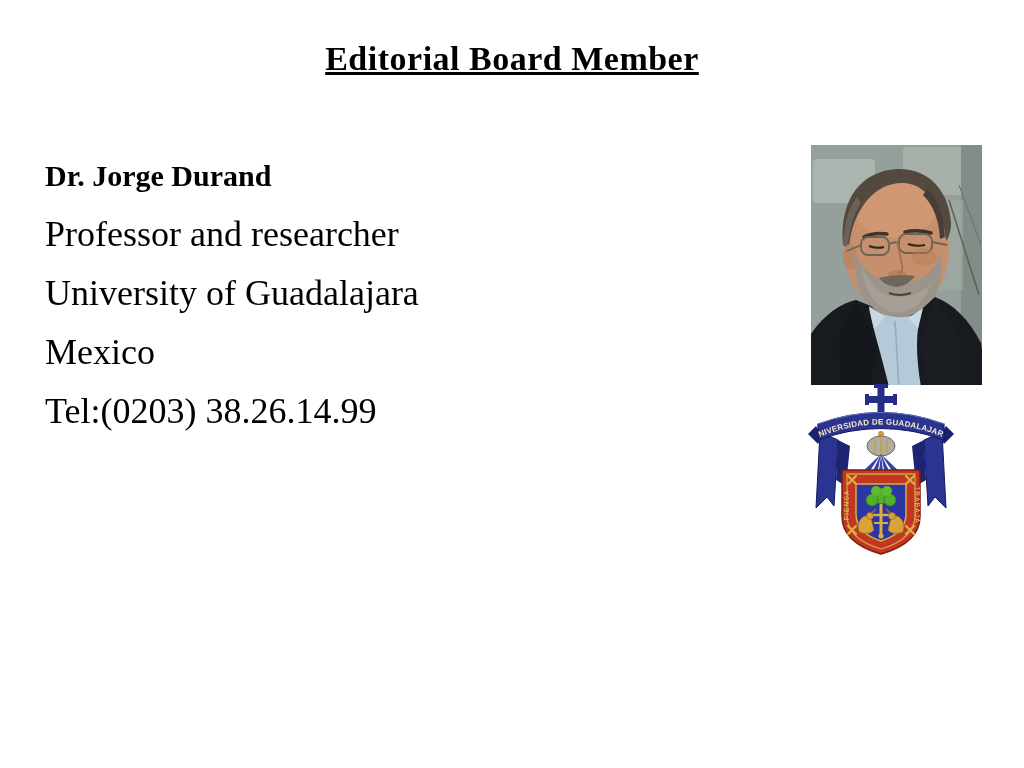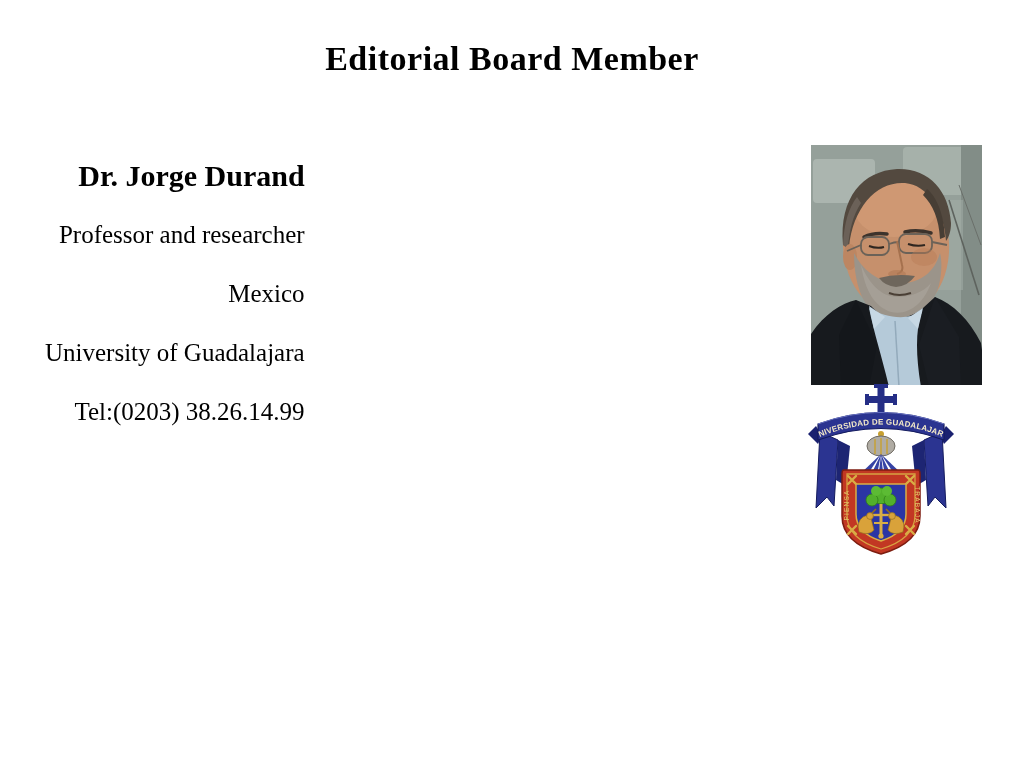--- a/index.html
+++ b/index.html
@@ -16,30 +16,30 @@
   }
   .slide-title {
     position: absolute;
     top: 40px; left: 0;
     width: 100%;
     text-align: center;
     font-size: 34px;
     font-weight: bold;
     color: #000000;
     letter-spacing: 0.5px;
+    text-decoration: underline;
   }
   .info-block {
     position: absolute;
     left: 45px;
     top: 146px;
     color: #000000;
-    text-align: right;
   }
   .info-line {
-    font-size: 25px;
+    font-size: 36px;
     line-height: 59px;
     white-space: nowrap;
   }
   .info-line.name {
     font-size: 30px;
     font-weight: bold;
   }
   .portrait-figure {
     position: absolute;
     left: 811px; top: 145px;
@@ -57,22 +57,22 @@
 </head>
 <body>
 
 <div class="slide">
 
   <div class="slide-title">Editorial Board Member</div>
 
   <div class="info-block">
     <div class="info-line name">Dr. Jorge Durand</div>
     <div class="info-line">Professor and researcher</div>
+    <div class="info-line">University of Guadalajara</div>
     <div class="info-line">Mexico</div>
-    <div class="info-line">University of Guadalajara</div>
     <div class="info-line">Tel:(0203) 38.26.14.99</div>
   </div>
 
   <div class="portrait-figure">
     <svg width="171" height="240" viewBox="0 0 171 240">
 
       <rect x="0" y="0" width="171" height="240" fill="#95a09a"></rect>
       <rect x="2" y="14" width="62" height="44" rx="4" fill="#b7c0ba" opacity="0.65"></rect>
       <rect x="92" y="2" width="76" height="48" rx="4" fill="#aeb8b1" opacity="0.7"></rect>
       <rect x="150" y="0" width="21" height="240" fill="#828d87"></rect>

